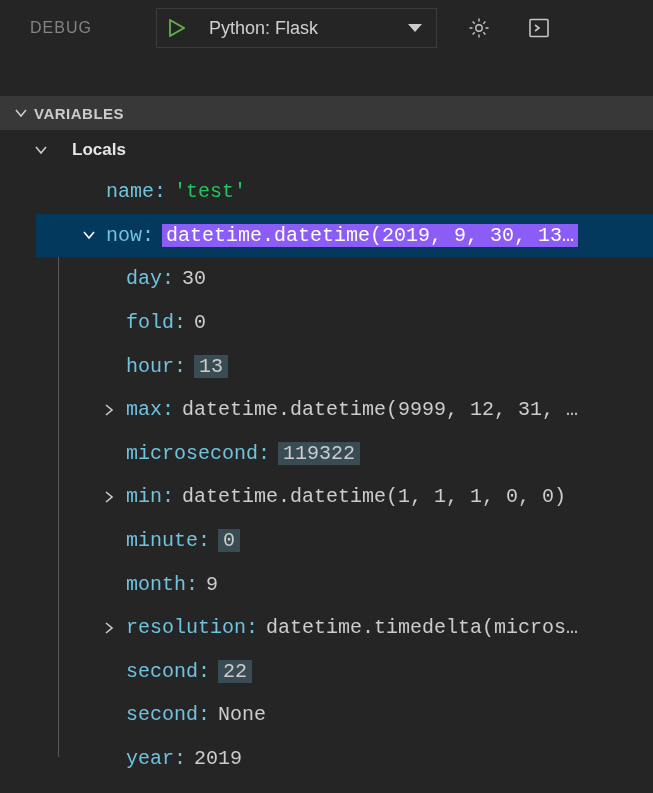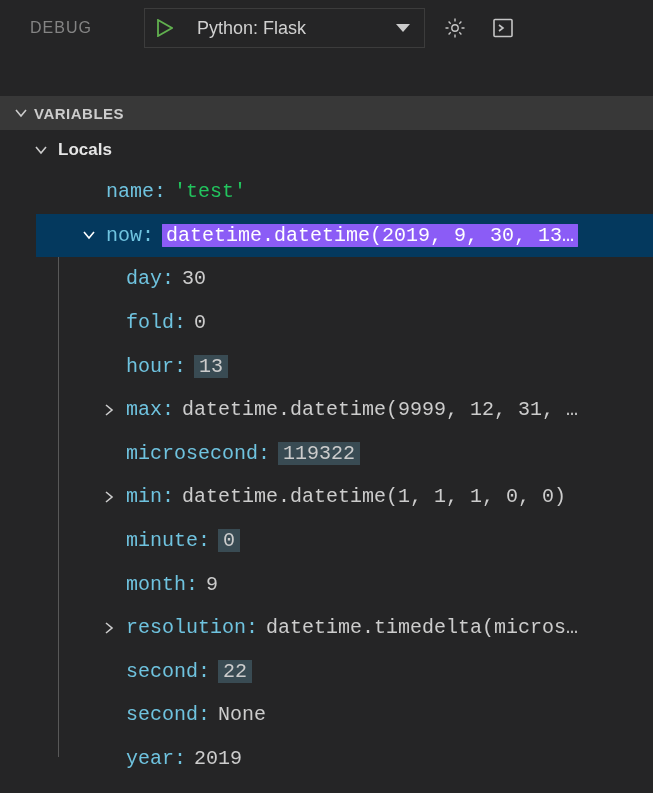--- a/index.html
+++ b/index.html
@@ -13,21 +13,21 @@
     overflow: hidden;
   }
   .mono { font-family: Consolas, "Courier New", monospace; margin-left: 36px; }
   
   
   .toolbar {
     height: 56px;
     display: flex;
     align-items: center;
     padding: 0 16px 0 30px;
-    gap: 12px;
+    gap: 24px;
     background: #252526;
   }
   .title-debug {
     color: #848484;
     font-size: 16px;
     letter-spacing: 1px;
     padding-right: 40px;
   }
   .config-box {
     display: flex;
@@ -79,21 +79,21 @@
     gap: 6px;
     margin-top: 40px;
   }
   
   
   .scope-header {
     height: 40px;
     display: flex;
     align-items: center;
     padding-left: 34px;
-    gap: 10px;
+    gap: 24px;
     font-weight: 700;
     font-size: 17px;
     color: #e6e6e6;
   }
   
   
   .row {
     height: 43.6px;
     display: flex;
     align-items: center;

